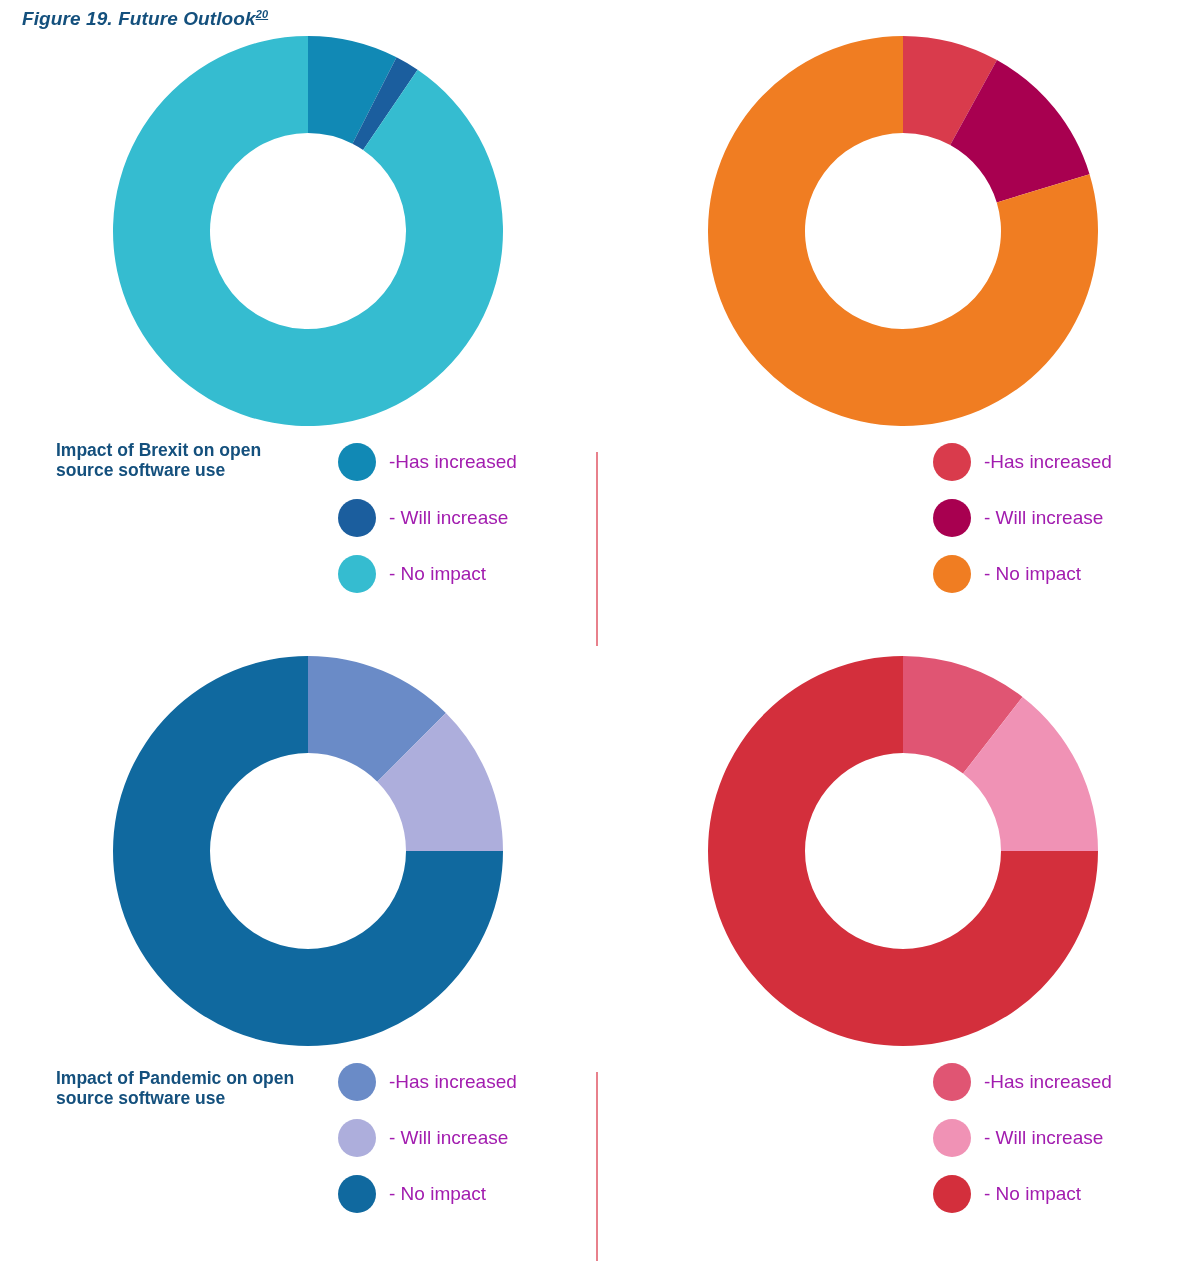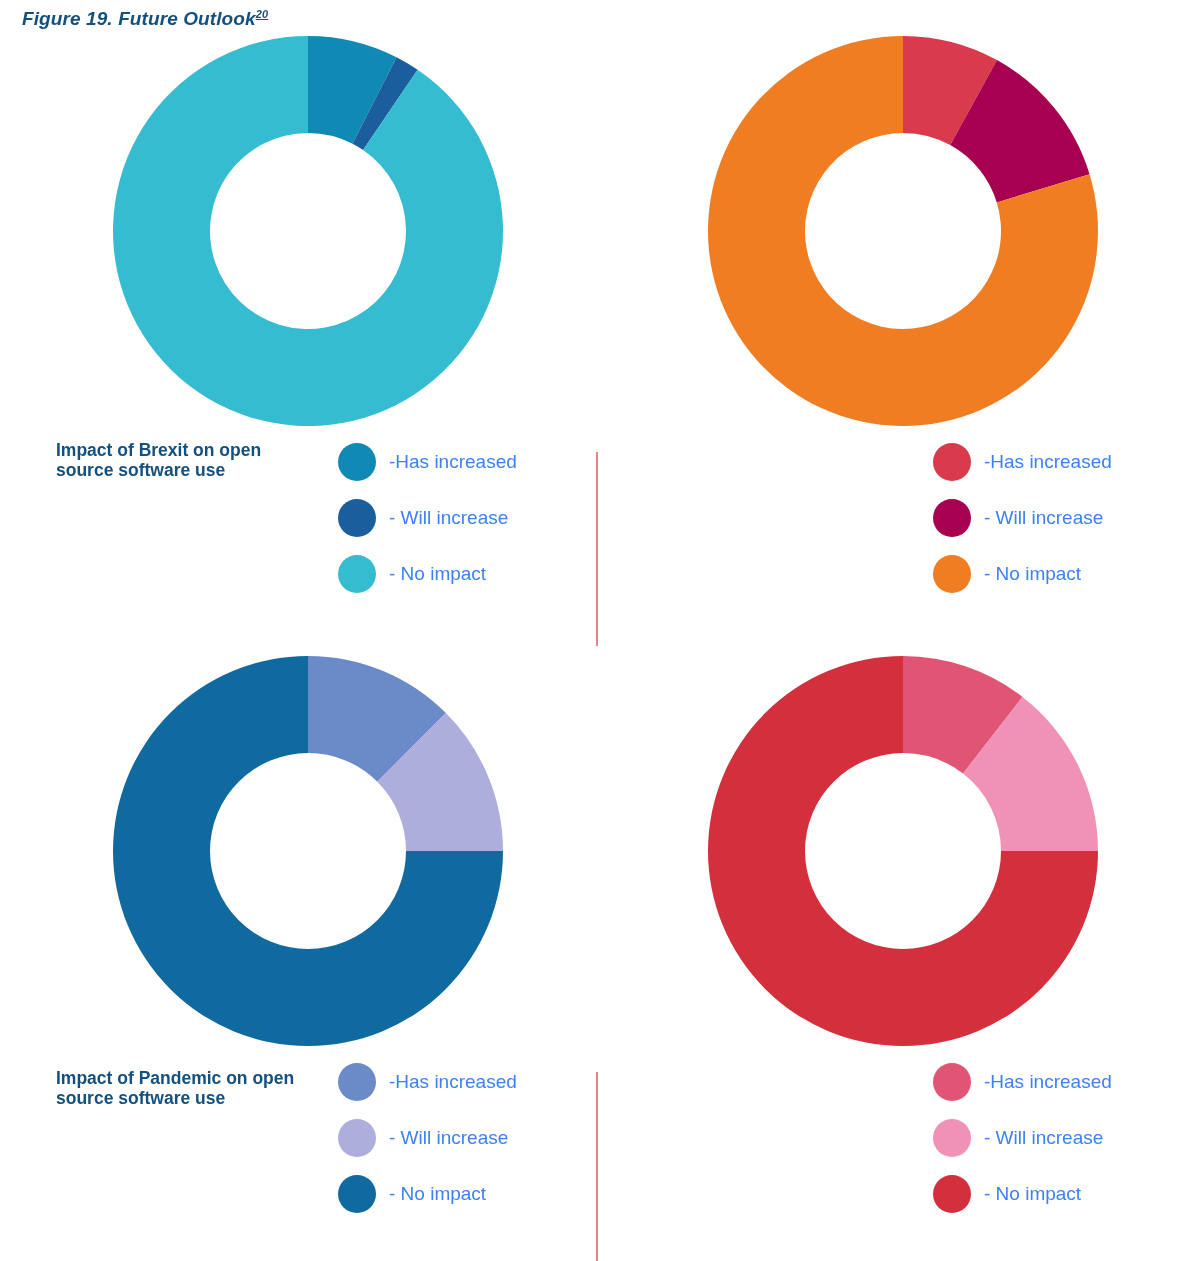--- a/index.html
+++ b/index.html
@@ -88,21 +88,21 @@
   .legend-swatch {
     width: 38px;
     height: 38px;
     border-radius: 50%;
     flex: 0 0 38px;
   }
   .legend-text {
     margin-left: 13px;
     font-family: "Liberation Sans", sans-serif;
     font-size: 19px;
-    color: #3b82f6;
+    color: #a21caf;
     white-space: nowrap;
   }
 
   .divider-v {
     position: absolute;
     width: 2px;
     background: #e8818c;
   }
   #divider-top    { left: 596px; top: 452px;  height: 194px; }
   #divider-bottom { left: 596px; top: 1072px; height: 189px; }

